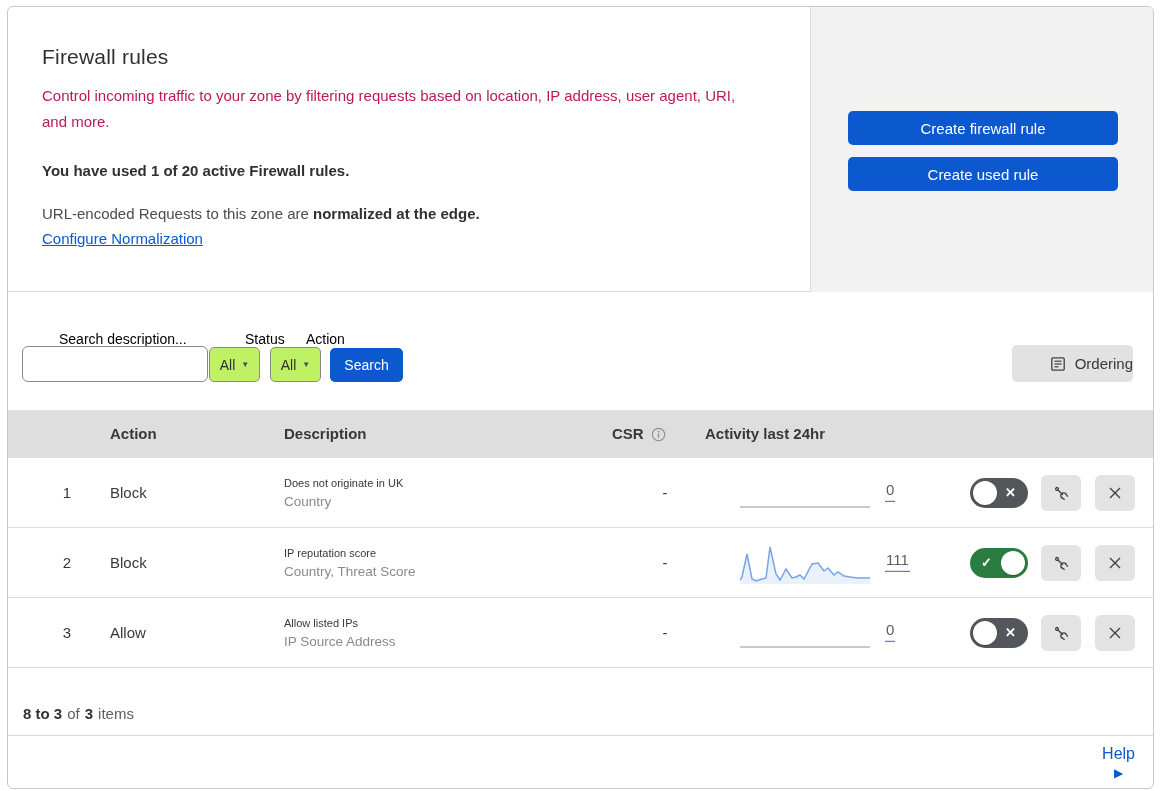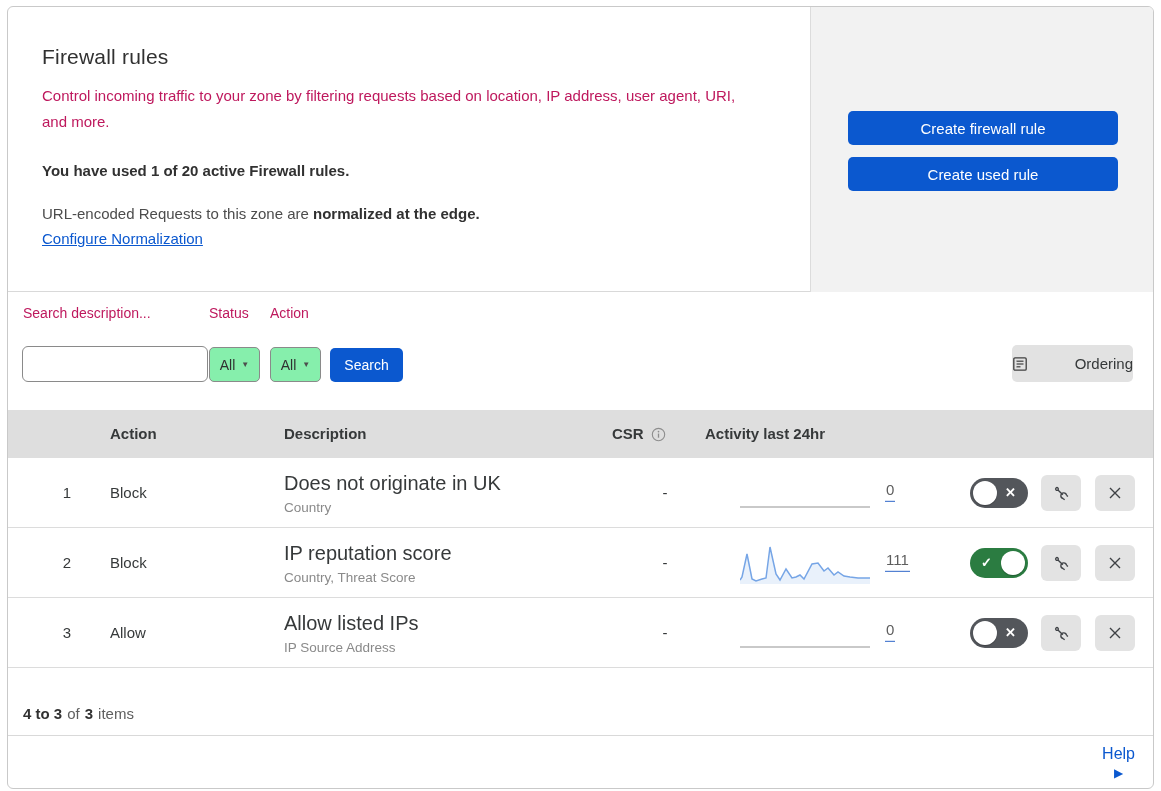--- a/index.html
+++ b/index.html
@@ -21,55 +21,55 @@
     text-decoration:underline; cursor:pointer; }
   .side-panel { position:absolute; top:0; right:0; width:343px; height:285px;
     background:#f2f2f2; border-left:1px solid #dcdcdc; border-radius:0 5px 0 0;padding-left:22px; }
   .btn-primary { position:absolute; left:37px; width:270px; height:34px;
     background:#0b58cf; color:#fff; font-size:15px; border:none; border-radius:5px;
     cursor:pointer; font-family:"Liberation Sans", sans-serif; }
   .btn-fw { top:104px; } .btn-mtls { top:150px; }
 
   
   .filters { position:absolute; top:286px; left:0; right:0; height:117px; background:#fff; }
-  .f-label { position:absolute; top:12px; font-size:14px; color:#be185d; }
+  .f-label { position:absolute; top:38px; font-size:14px; color:#000000;margin-left:36px; }
   .lbl-search { left:15px; } .lbl-status { left:201px; } .lbl-action { left:262px; }
   .search-box { position:absolute; left:14px; top:53px; width:186px; height:36px;
     border:1px solid #8a8a8a; border-radius:6px; background:#fff; display:flex;
     align-items:center; padding-left:10px; }
   .search-box input { border:none; outline:none; flex:1; font-size:14px; margin-left:8px;
     font-family:"Liberation Sans", sans-serif; background:transparent; }
   .dd { position:absolute; top:54px; height:35px; border:1px solid #8a8a8a; border-radius:5px;
-    background:#86efac; font-size:14px; color:#313131; cursor:pointer; display:flex;
+    background:#bef264; font-size:14px; color:#313131; cursor:pointer; display:flex;
     align-items:center; justify-content:center; gap:6px;
     font-family:"Liberation Sans", sans-serif; }
   .dd-status { left:201px; width:51px; } .dd-action { left:262px; width:51px; }
   .caret { font-size:8px; color:#4d4d4d; }
   .btn-search { position:absolute; left:322px; top:55px; width:73px; height:34px;
     background:#0b58cf; color:#fff; font-size:14px; border:none; border-radius:5px;
     cursor:pointer; font-family:"Liberation Sans", sans-serif; }
   .btn-ordering { position:absolute; left:1004px; top:52px; width:121px; height:37px;
     background:#e2e2e2; color:#36393a; font-size:15px; border:none; border-radius:5px;
-    cursor:pointer; display:flex; align-items:center; justify-content:space-between; gap:9px;
+    cursor:pointer; display:flex; align-items:center; justify-content:flex-end; gap:9px;
     font-family:"Liberation Sans", sans-serif; }
 
   
   .thead { position:absolute; top:403px; left:0; right:0; height:48px; background:#dedede; }
   .th { position:absolute; top:0; line-height:48px; font-size:15px; font-weight:700;
     color:#36393a; }
   .th-action { left:102px; } .th-desc { left:276px; }
   .th-csr { left:604px; display:flex; align-items:center; gap:7px; }
   .th-activity { left:697px; }
   .tbody { position:absolute; top:451px; left:0; right:0; }
   .row { position:relative; height:70px; border-bottom:1px solid #dcdcdc; background:#fff; }
   .c-num { position:absolute; left:34px; width:50px; top:0; line-height:70px;
     text-align:center; font-size:15px; color:#36393a; }
   .c-action { position:absolute; left:102px; top:0; line-height:70px; font-size:15px; }
   .c-desc { position:absolute; left:276px; top:50%; transform:translateY(-50%); }
-  .c-desc .d1 { font-size:20px; color:#36393a; }
+  .c-desc .d1 { font-size:11px; color:#36393a; }
   .c-desc .d2 { font-size:13.5px; color:#8a8a8a; margin-top:5px; }
   .c-csr { position:absolute; left:632px; width:50px; top:0; line-height:70px;
     text-align:center; font-size:15px; color:#36393a; }
   .spark { position:absolute; left:732px; top:16px; width:130px; height:40px; }
   .flatline { position:absolute; left:0; right:0; top:32px; border-top:2px solid #c9c9c9; }
   .count-link { position:absolute; left:877px; top:50%; transform:translateY(-58%);
     font-size:15px; color:#5e5e5e; text-decoration:none; border-bottom:1.5px solid #2f66c9;
     padding:0 1px 3px; cursor:pointer; }
   .toggle { position:absolute; left:962px; top:20px; width:58px; height:30px;
     border-radius:15px; border:none; cursor:pointer; }
@@ -262,21 +262,21 @@
       <button class="icon-btn btn-close">
         <svg width="18" height="18" viewBox="0 0 18 18">
           <path d="M4 4 L14 14 M14 4 L4 14" stroke="#3f4246" stroke-width="1.4"></path>
         </svg>
       </button>
     </div>
 
   </div>
 
   <div class="table-footer">
-    <span class="bold">4 to 3</span><span class="sep">of</span><span class="bold">3</span><span class="sep">items</span>
+    <span class="bold">8 to 3</span><span class="sep">of</span><span class="bold">3</span><span class="sep">items</span>
   </div>
 
   <div class="help-row">
     <a class="help-link">
       <span>Help</span>
       <span class="help-arrow">▶</span>
     </a>
   </div>
 
 </div>

